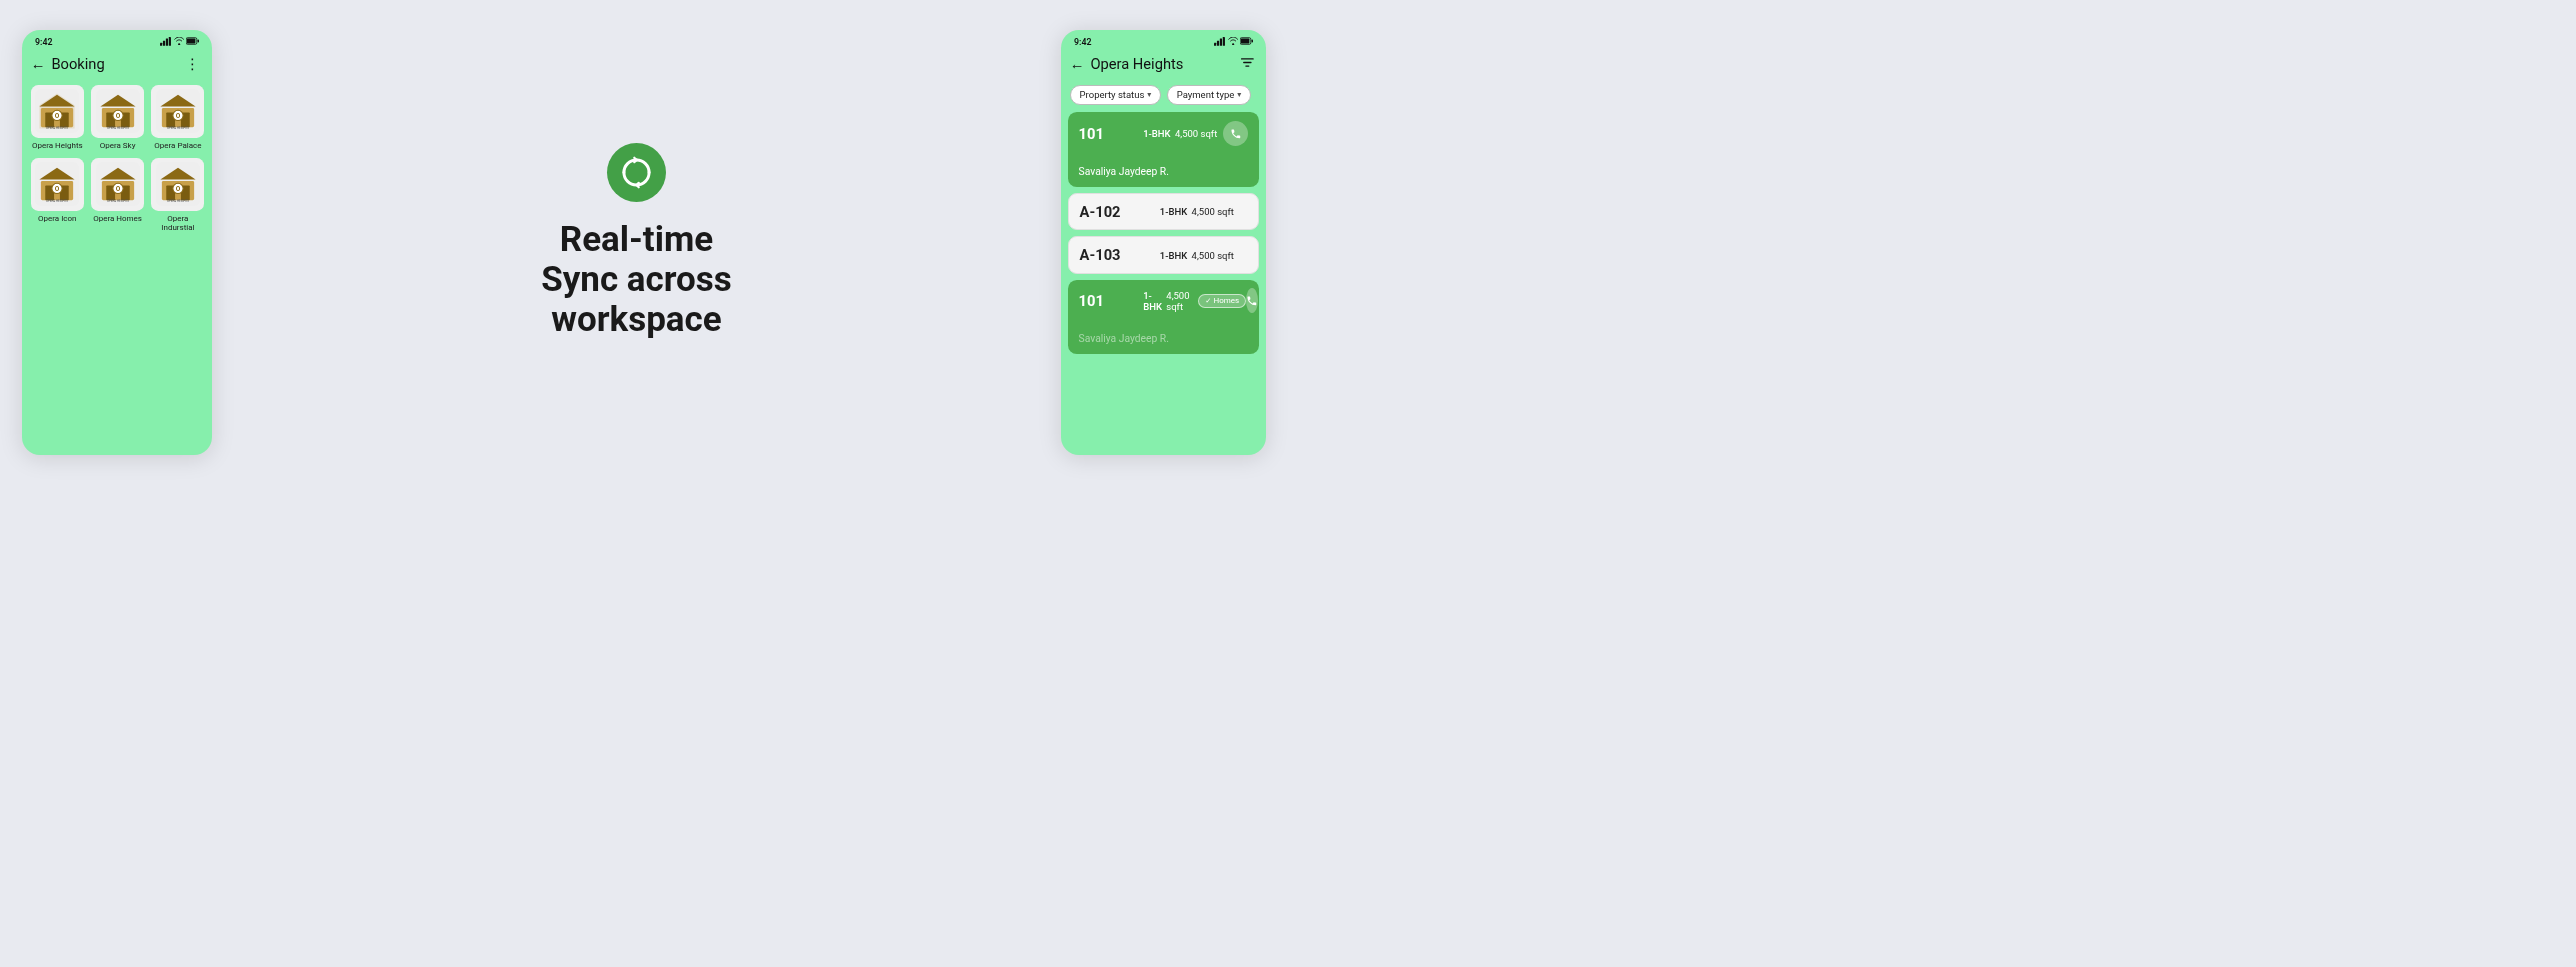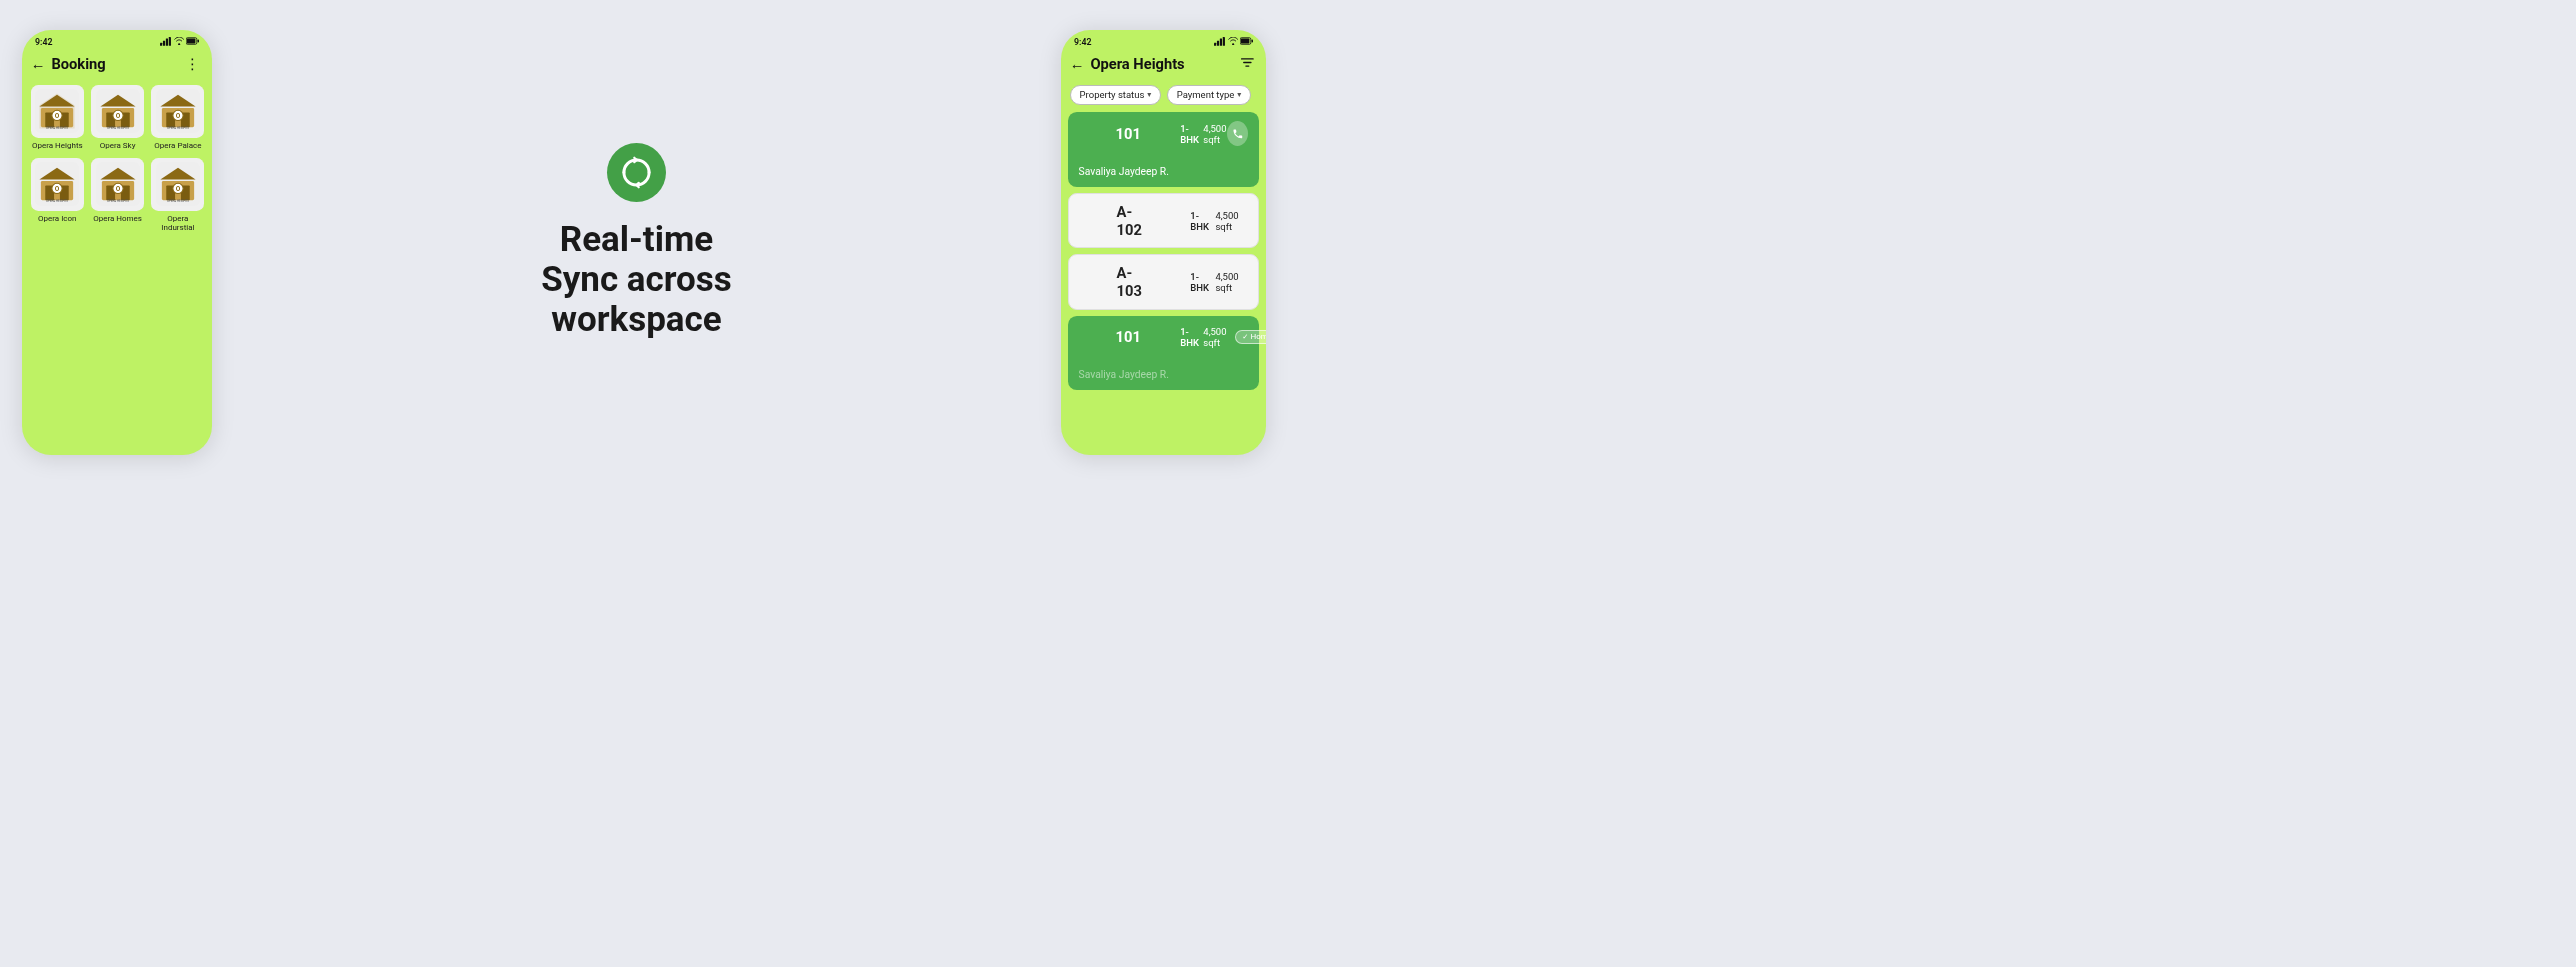--- a/index.html
+++ b/index.html
@@ -20,22 +20,22 @@
       width: 1288px;
       height: 484px;
       background: #e8eaf0;
       align-items: center;
       justify-content: space-between;
       padding: 14.7px 22px;
     }
 
     
     .phone-frame {
-      background: #bef264;
-      border-radius: 29px;
+      background: #86efac;
+      border-radius: 18px;
       box-shadow: 0 2.9px 23.4px rgba(0,0,0,0.13);
       overflow: hidden;
       position: relative;
     }
 
     
     .left-phone {
       width: 190px;
       height: 425px;
     }
@@ -71,21 +71,21 @@
     }
 
     .back-arrow {
       font-size: 14.7px;
       color: #111;
       font-weight: 400;
     }
 
     .phone-header-title {
       font-size: 14.7px;
-      font-weight: 700;
+      font-weight: 400;
       color: #111;
     }
 
     .three-dots {
       font-size: 14.7px;
       color: #111;
       letter-spacing: 0.7px;
     }
 
     .grid-container {
@@ -222,21 +222,20 @@
 
     .card-info {
       display: flex;
       align-items: center;
       gap: 7.3px;
     }
 
     .card-unit {
       font-size: 14.7px;
       font-weight: 700;
-      margin-left: 37px;
     }
 
     .card-details {
       display: flex;
       align-items: center;
       gap: 4.4px;
       font-size: 9.5px;
     }
 
     .card-type {

